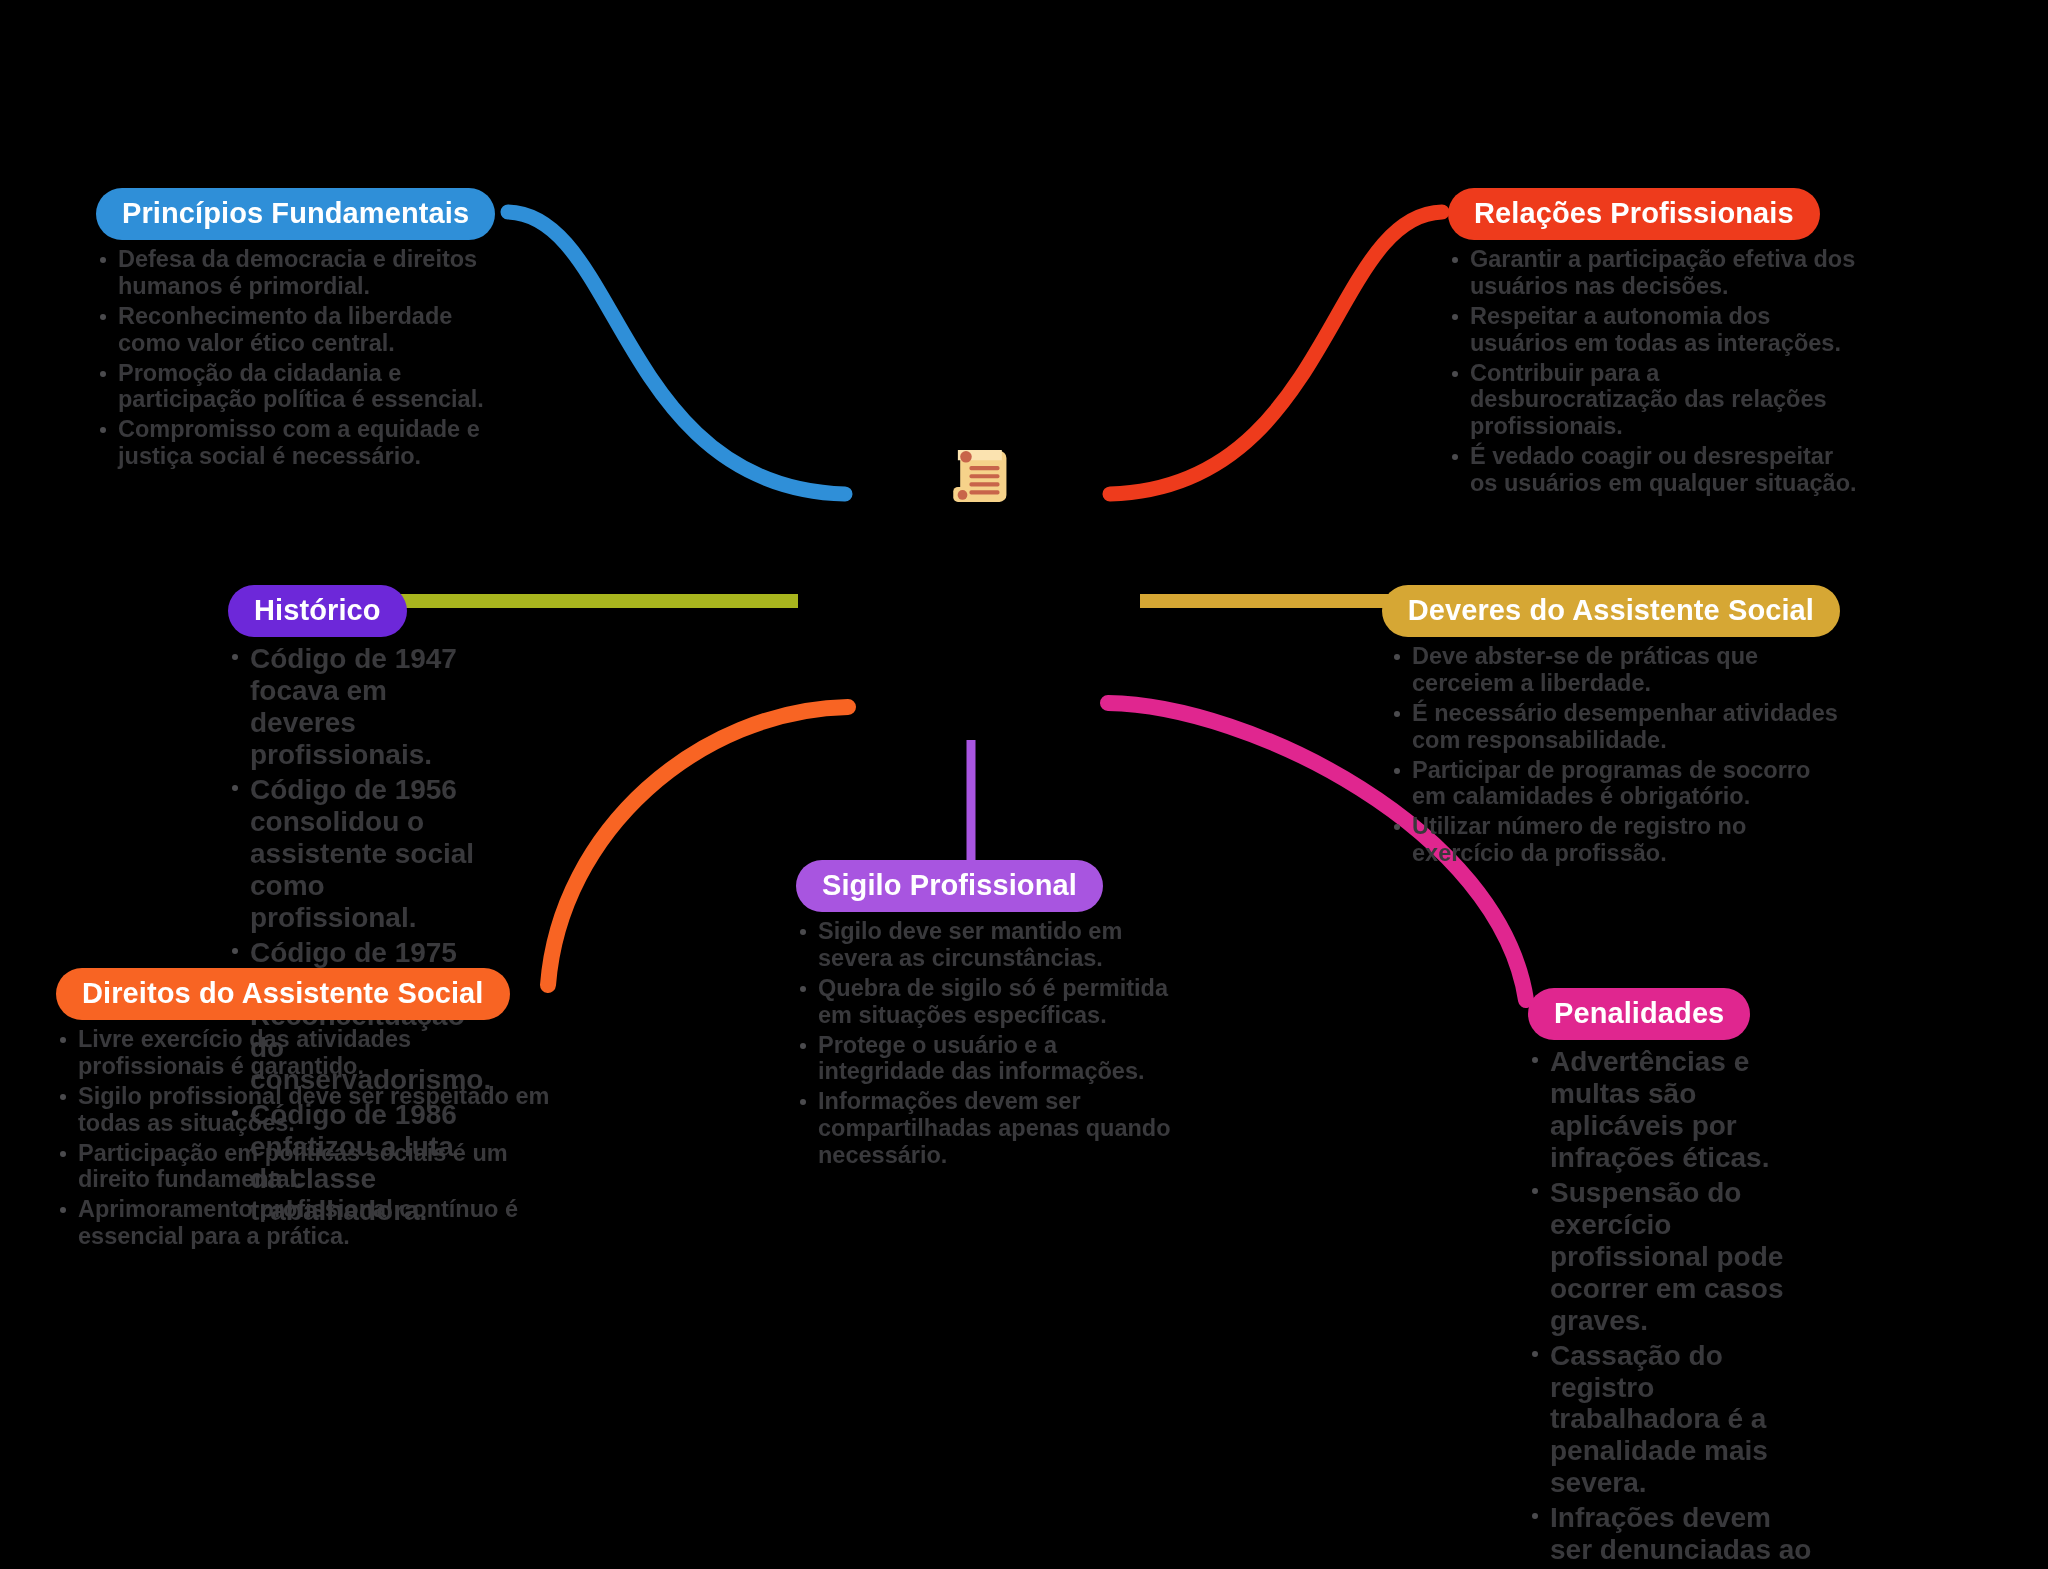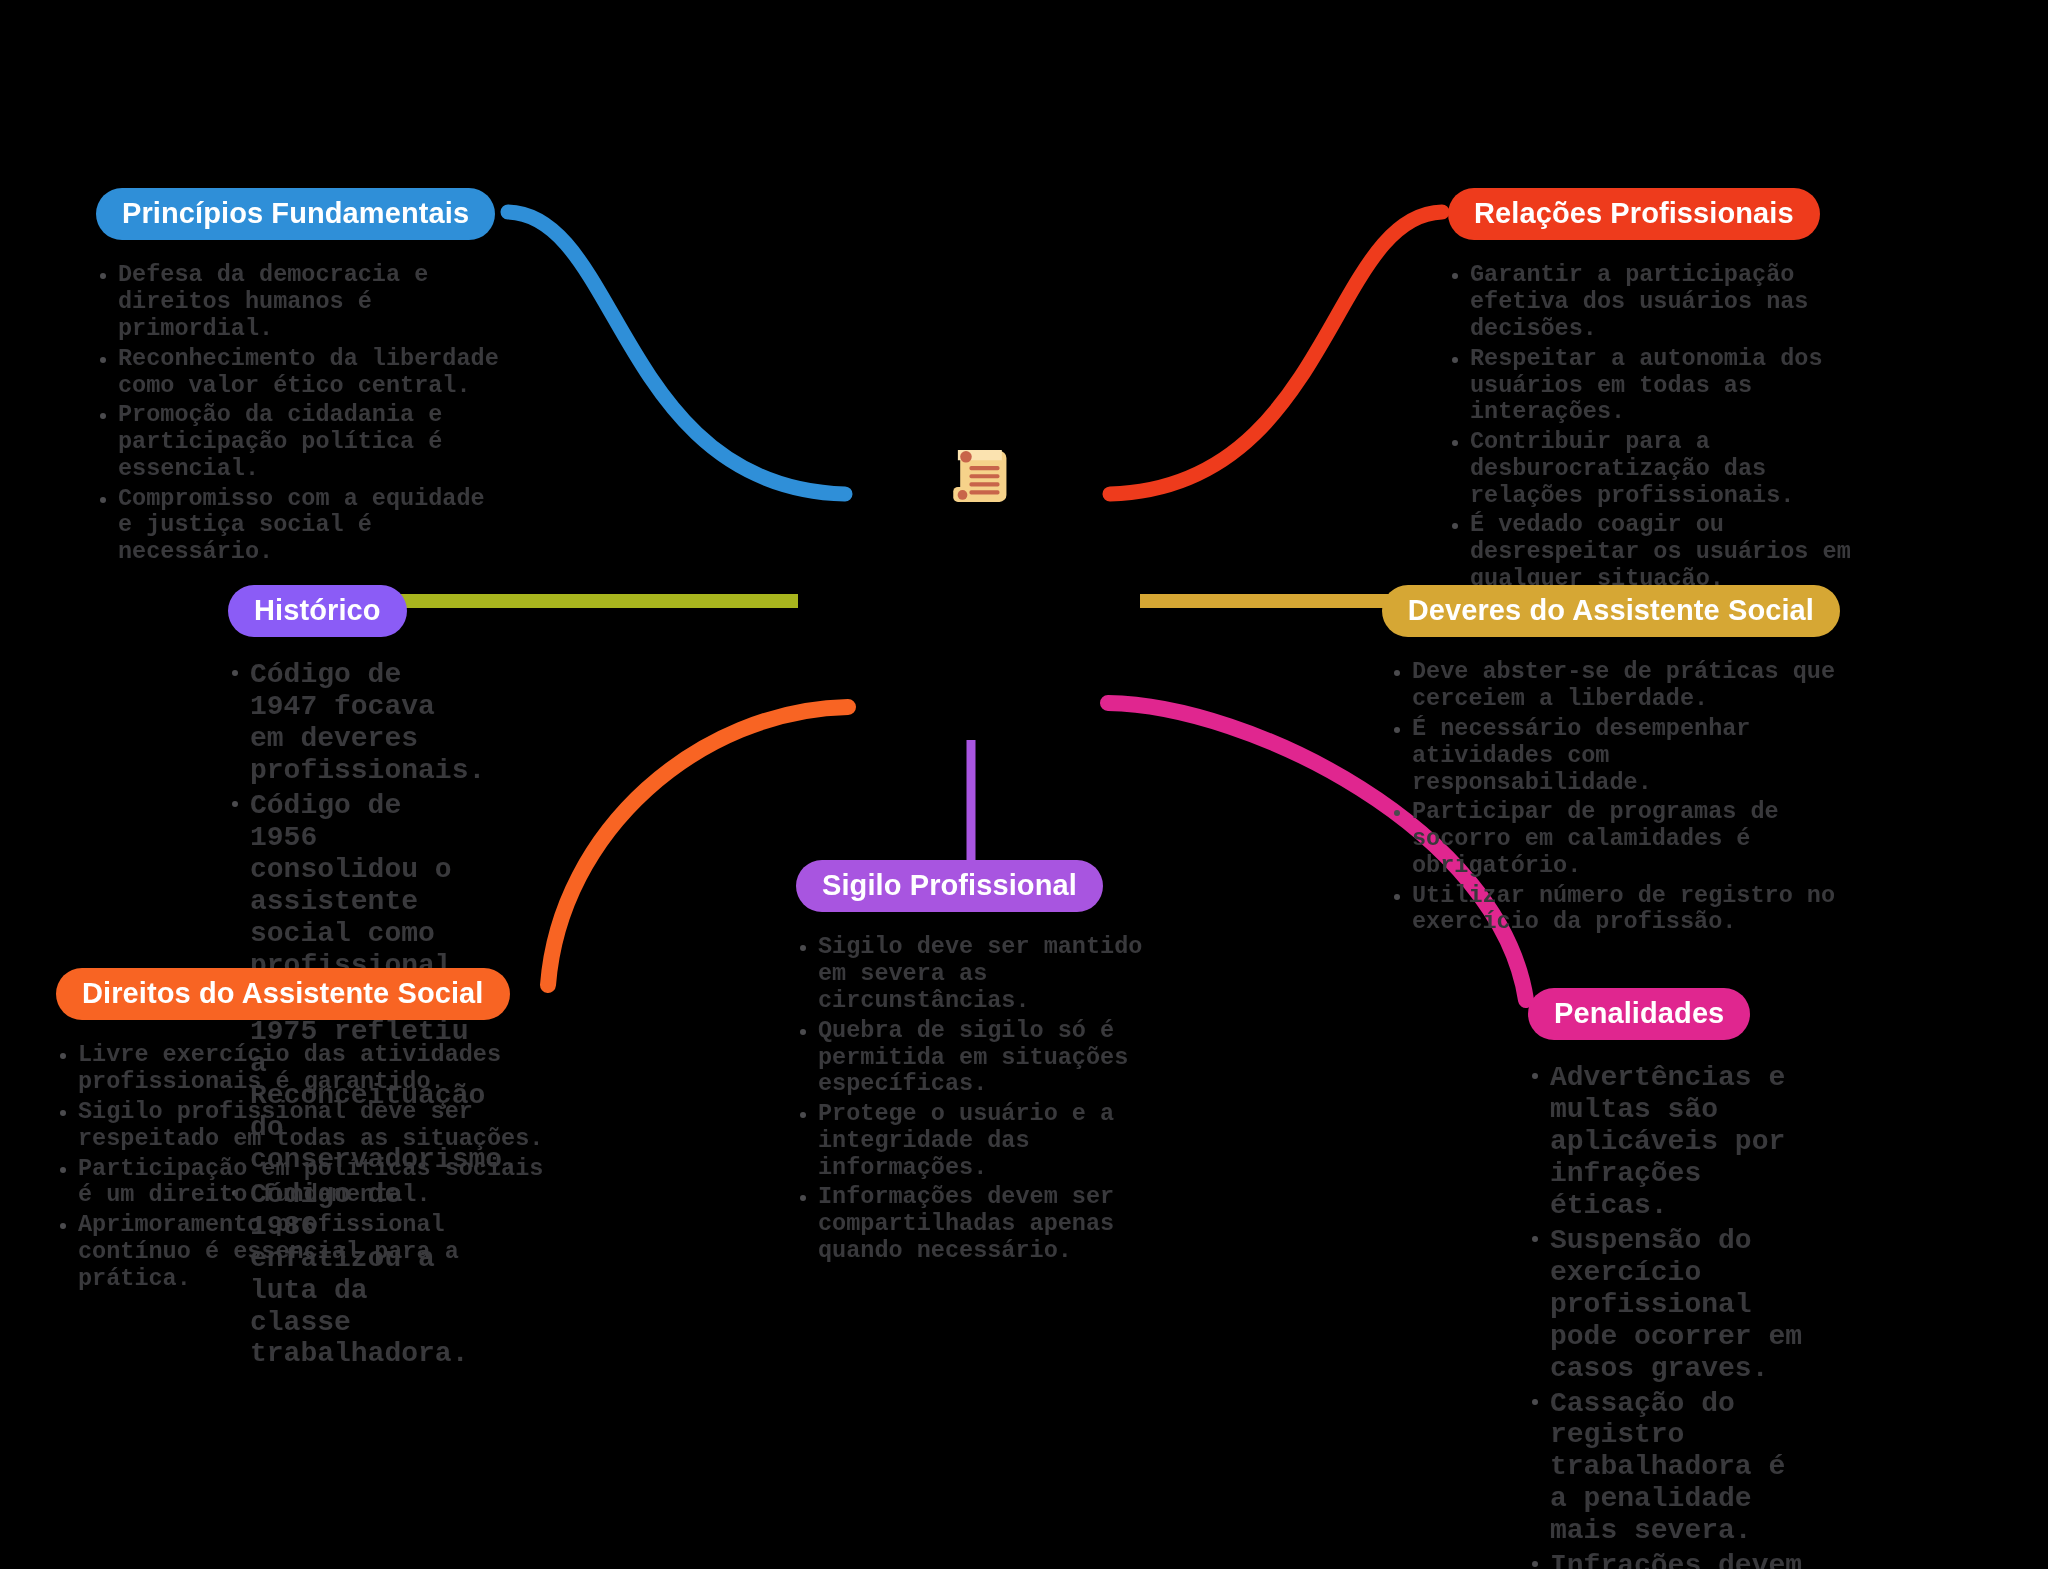--- a/index.html
+++ b/index.html
@@ -44,23 +44,22 @@
     box-sizing: border-box;
   }
   .pill-wrap {
     display: flex;
   }
   .pill-wrap.left   { justify-content: flex-start; }
   .pill-wrap.right  { justify-content: flex-end; }
 
   ul.bullets {
     list-style: none;
-    margin: 22px 0 0 0;
+    margin: 6px 0 0 0;
     padding: 0;
-    font-family: Liberation Mono, monospace;
   }
   ul.bullets li {
     position: relative;
     padding-left: 22px;
     color: #39393c;
     font-size: 23.5px;
     line-height: 1.14;
     font-weight: bold;
     margin-bottom: 3px;
   }
@@ -154,21 +153,21 @@
     <ul class="bullets">
       <li>Garantir a participação efetiva dos usuários nas decisões.</li>
       <li>Respeitar a autonomia dos usuários em todas as interações.</li>
       <li>Contribuir para a desburocratização das relações profissionais.</li>
       <li>É vedado coagir ou desrespeitar os usuários em qualquer situação.</li>
     </ul>
   </div>
 
   <div class="branch" id="b-historico">
     <div class="pill-wrap left">
-      <div class="node-pill" style="background: #8b5cf6;">Histórico</div>
+      <div class="node-pill" style="background: #6d28d9;">Histórico</div>
     </div>
     <ul class="bullets">
       <li>Código de 1947 focava em deveres profissionais.</li>
       <li>Código de 1956 consolidou o assistente social como profissional.</li>
       <li>Código de 1975 refletiu a Reconceituação do conservadorismo.</li>
       <li>Código de 1986 enfatizou a luta da classe trabalhadora.</li>
     </ul>
   </div>
 
   <div class="branch" id="b-deveres">

